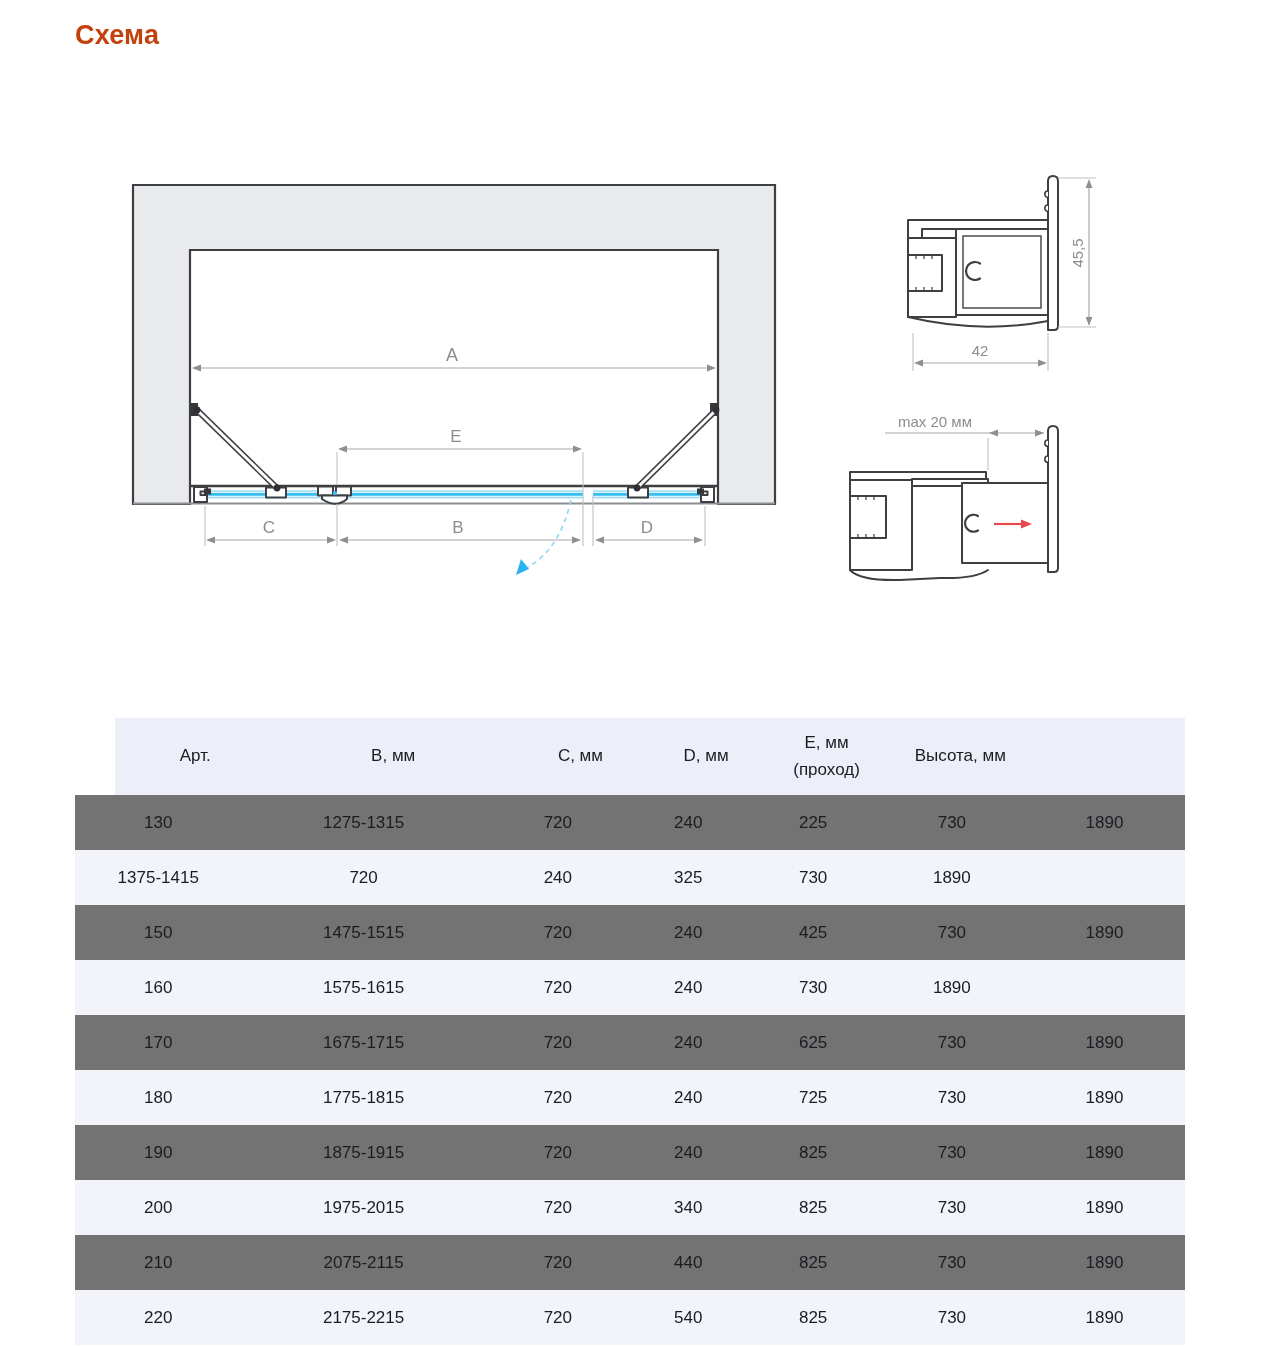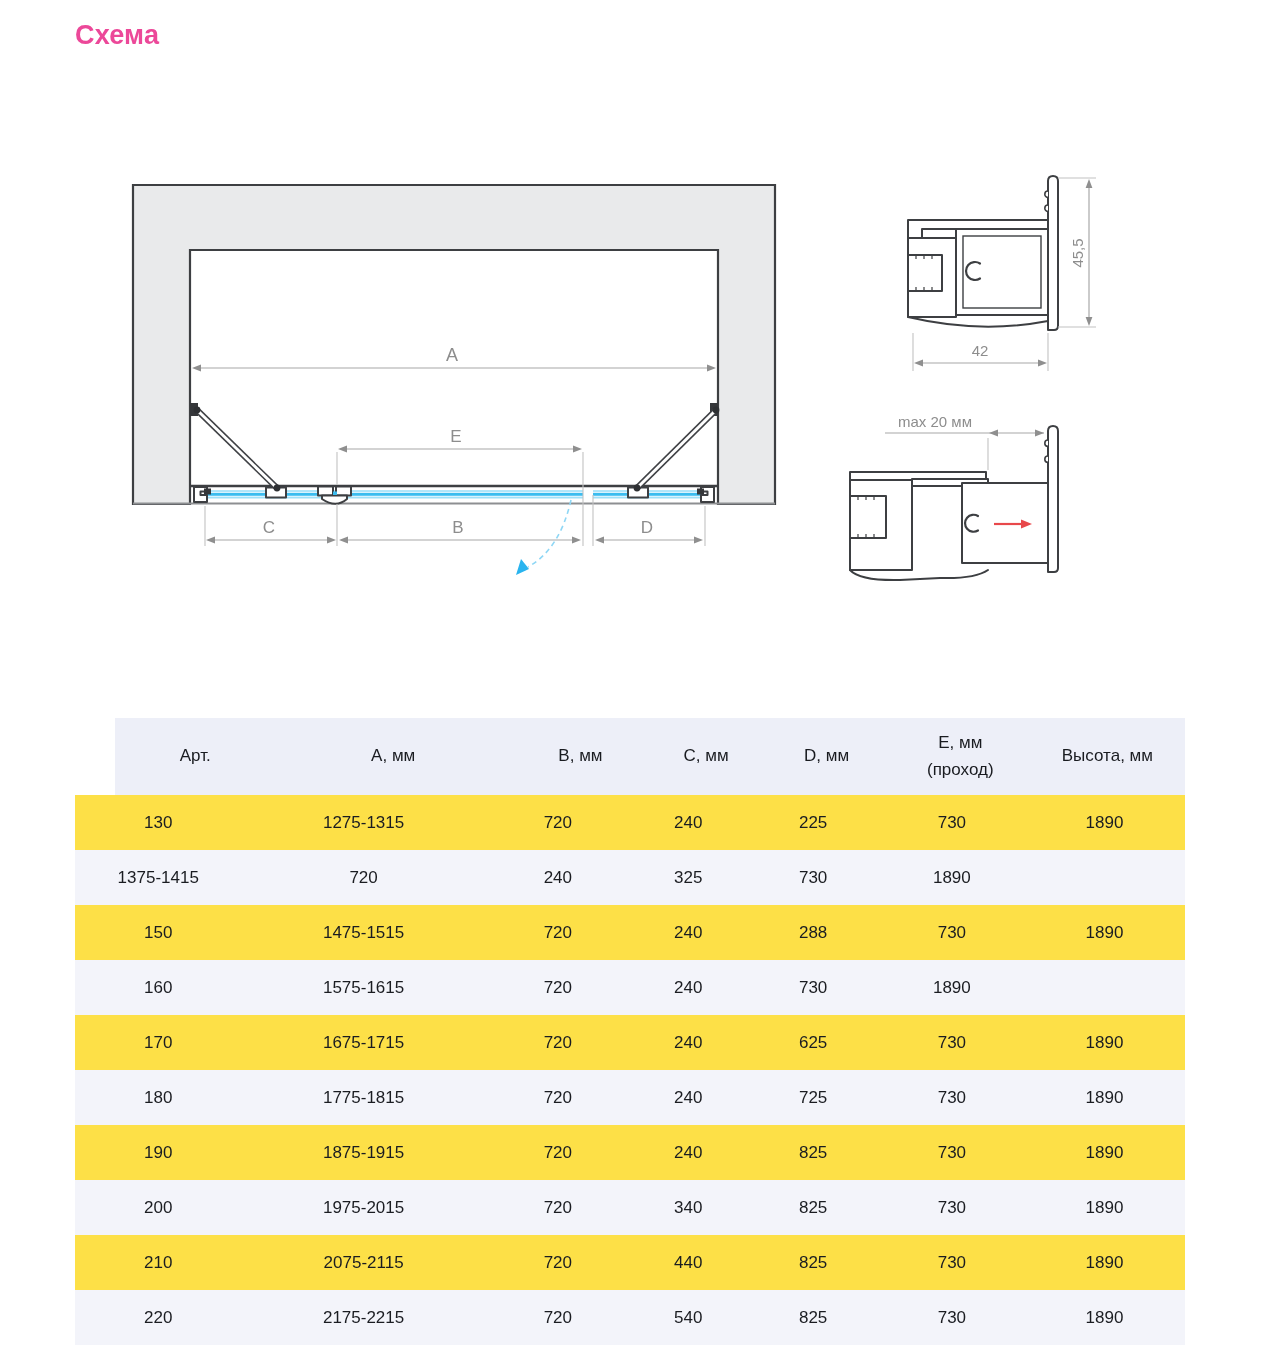--- a/index.html
+++ b/index.html
@@ -1,18 +1,18 @@
 <!DOCTYPE html>
 <html><head>
 <meta charset="utf-8">
 <style>
   html,body{margin:0;padding:0;background:#ffffff;}
   .page{position:relative;width:1261px;height:1346px;overflow:hidden;background:#fff;
         font-family:"Liberation Sans",sans-serif;color:#1a1c21;}
-  .title{position:absolute;left:75px;top:2px;font-size:27px;font-weight:700;color:#ec4899;letter-spacing:.2px;}
+  .title{position:absolute;left:75px;top:2px;font-size:27px;font-weight:700;color:#c2410c;letter-spacing:.2px;}
   .diagram{position:absolute;left:0;top:0;width:1261px;height:660px;}
 
   
   .wall{fill:#e9eaeb;stroke:#3d3f42;stroke-width:2.2;stroke-linejoin:miter;}
   .oline2{fill:#ffffff;stroke:#3d3f42;stroke-width:2;stroke-linejoin:round;}
   .oline15{fill:none;stroke:#3d3f42;stroke-width:1.4;}
   .foot{fill:none;stroke:#3d3f42;stroke-width:2;stroke-linecap:round;}
   .clip{fill:none;stroke:#3d3f42;stroke-width:2.2;stroke-linecap:round;}
   .bump{fill:#ffffff;stroke:#3d3f42;stroke-width:1.6;}
   .tick{stroke:#3d3f42;stroke-width:1.2;}
@@ -20,21 +20,21 @@
   .ext{stroke:#c2c2c2;stroke-width:1.1;fill:none;}
   .dimarrow{fill:#8f8f8f;}
   .dimtext{fill:#8d8d8d;font-size:17px;font-family:"Liberation Sans",sans-serif;}
   .dimtext.big{font-size:18px;}
   .dimtext.small{font-size:15px;}
 
   
   .size-table{position:absolute;left:75px;top:718px;width:1110px;font-size:17px;}
   .thead{display:grid;grid-template-columns:15% 22% 13% 10.5% 12% 13% 14.5%;height:77px;background:#edeff8;margin-left:40px;}
   .thead .th{display:flex;flex-direction:column;align-items:center;justify-content:center;line-height:1.55;color:#191b20;}
-  .tbody .tr{display:grid;grid-template-columns:15% 22% 13% 10.5% 12% 13% 14.5%;height:55px;background:#fde047;}
+  .tbody .tr{display:grid;grid-template-columns:15% 22% 13% 10.5% 12% 13% 14.5%;height:55px;background:#737373;}
   .tbody .tr:nth-child(even){background:#f3f4fa;}
   .tbody .td{display:flex;align-items:center;justify-content:center;color:#1a1c21;}
 </style>
 </head>
 <body>
 
 <div class="page">
 
   <h1 class="title">Схема</h1>
 
@@ -211,23 +211,20 @@
       </g>
     </svg>
   </div>
 
   <div class="size-table">
     <div class="thead">
         <div class="th">
           <div>Арт.</div>
         </div>
         <div class="th">
-          <div>A, мм</div>
-        </div>
-        <div class="th">
           <div>B, мм</div>
         </div>
         <div class="th">
           <div>C, мм</div>
         </div>
         <div class="th">
           <div>D, мм</div>
         </div>
         <div class="th">
           <div>E, мм</div>
@@ -253,21 +250,21 @@
           <div class="td">240</div>
           <div class="td">325</div>
           <div class="td">730</div>
           <div class="td">1890</div>
         </div>
         <div class="tr">
           <div class="td">150</div>
           <div class="td">1475-1515</div>
           <div class="td">720</div>
           <div class="td">240</div>
-          <div class="td">288</div>
+          <div class="td">425</div>
           <div class="td">730</div>
           <div class="td">1890</div>
         </div>
         <div class="tr">
           <div class="td">160</div>
           <div class="td">1575-1615</div>
           <div class="td">720</div>
           <div class="td">240</div>
           <div class="td">730</div>
           <div class="td">1890</div>

